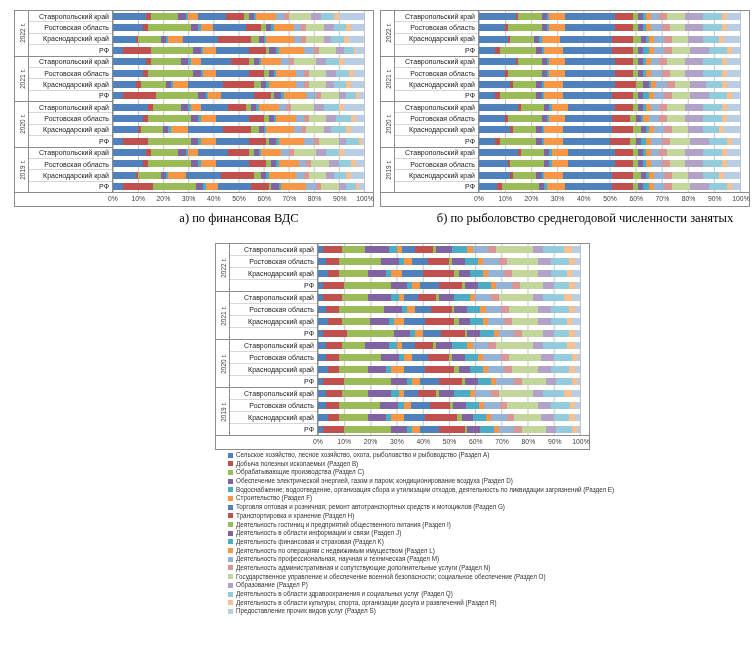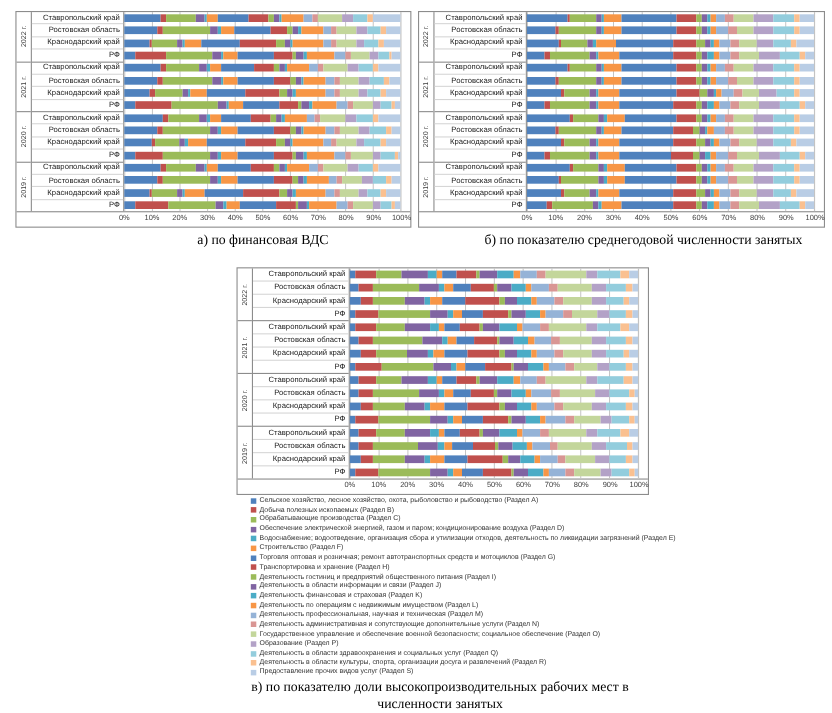--- a/index.html
+++ b/index.html
@@ -1329,22 +1329,21 @@
           <div class="axis-tick" style="left: 60%;">60%</div>
           <div class="axis-tick" style="left: 70%;">70%</div>
           <div class="axis-tick" style="left: 80%;">80%</div>
           <div class="axis-tick" style="left: 90%;">90%</div>
           <div class="axis-tick" style="left: 100%;">100%</div>
         </div>
       </div>
     </div>
 
   <div id="caption-a" class="caption">а) по финансовая ВДС</div>
-  <div id="caption-b" class="caption">б) по показателю среднегодовой численности занятых</div>
-  <div id="caption-c" class="caption">в) по показателю доли высокопроизводительных рабочих мест в численности занятых</div>
+  <div id="caption-b" class="caption">б) по рыболовство среднегодовой численности занятых</div>
 
   <div id="legend">
       <div class="legend-item">
         <div class="swatch" style="background: rgb(79, 129, 189);"></div>
         <div class="legend-label">Сельское хозяйство, лесное хозяйство, охота, рыболовство и рыбоводство (Раздел A)</div>
       </div>
       <div class="legend-item">
         <div class="swatch" style="background: rgb(192, 80, 77);"></div>
         <div class="legend-label">Добыча полезных ископаемых (Раздел B)</div>
       </div>

